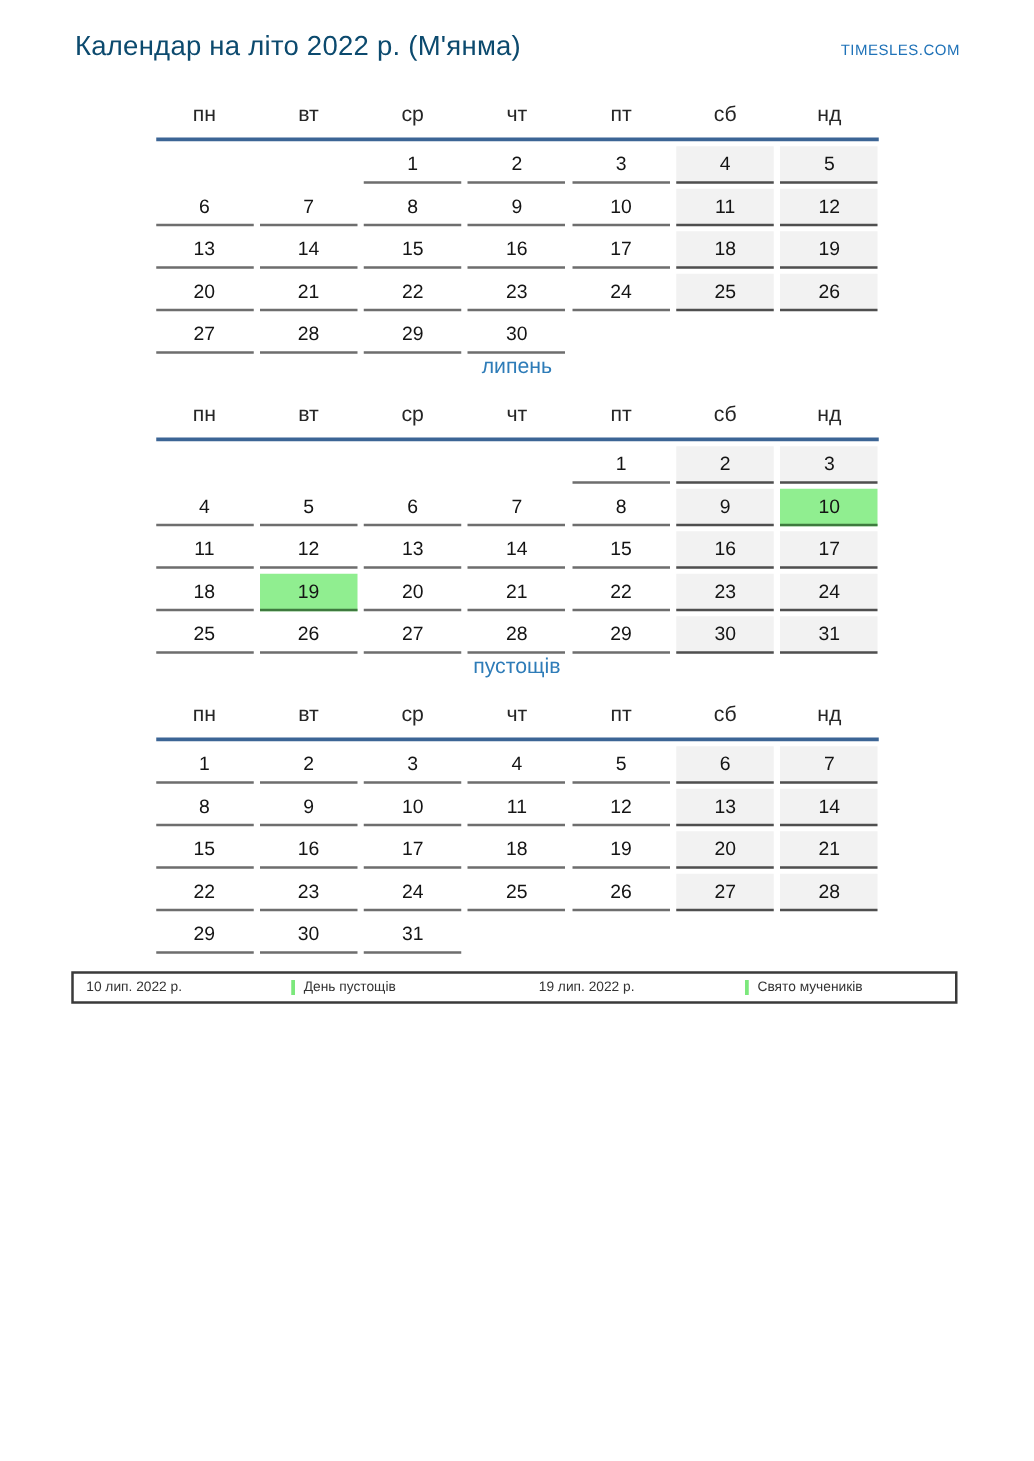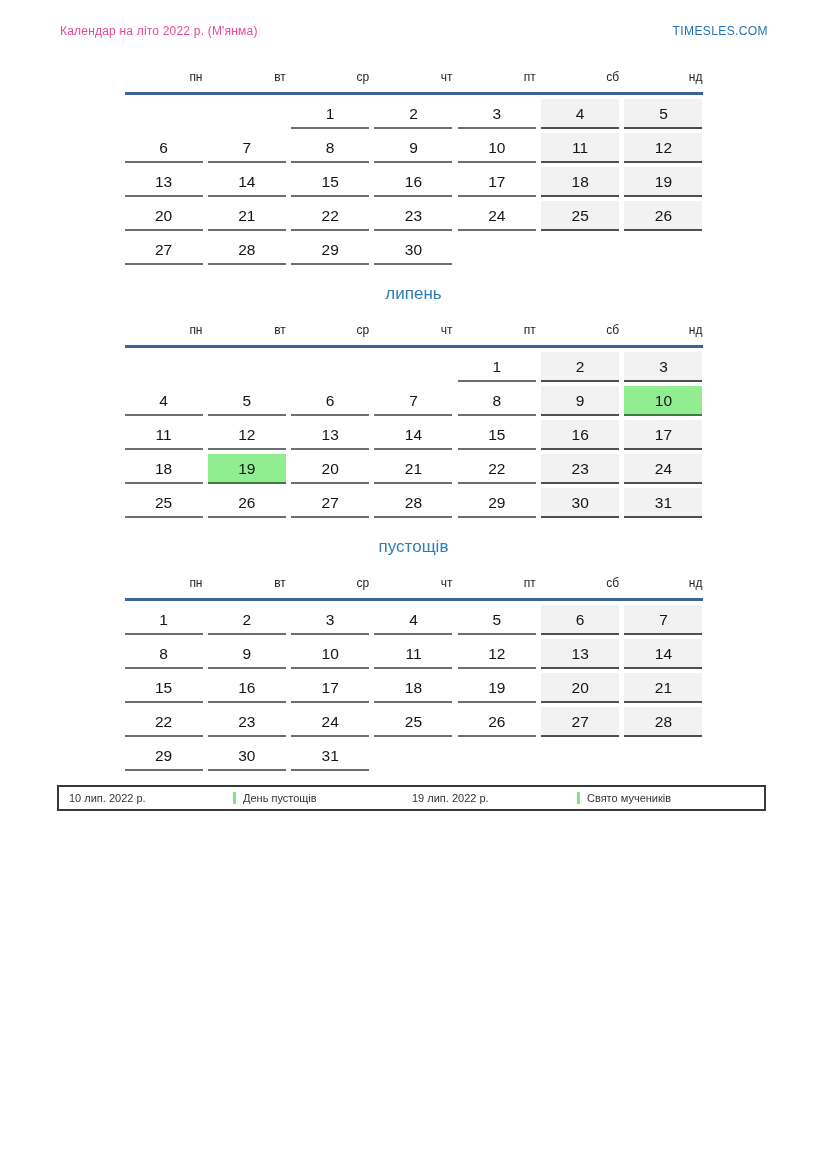--- a/index.html
+++ b/index.html
@@ -15,36 +15,36 @@
     width: 827px; height: 1169px;
     background: #ffffff;
     font-family: "Liberation Sans", sans-serif;
     color: #141414;
     overflow: hidden;
   }
   .page-header {
     display: flex; justify-content: space-between; align-items: baseline;
     padding: 24px 59px 0 60px;
   }
-  .page-title { font-size: 12px; color: #ec4899; letter-spacing: 0.2px; text-align: center; }
+  .page-title { font-size: 22px; color: #0c4a6e; letter-spacing: 0.2px; text-align: center; }
   .brand-link {
     font-size: 12px; color: #1f72b8; text-decoration: none; letter-spacing: 0.4px;
   }
   .months-wrap { width: 578px; margin: 0 auto; }
-  .month { margin-top: 19px; }
+  .month { }
   .month:first-child { margin-top: 24px; }
   .month-title {
     text-align: center; color: var(--accent-blue);
     font-size: 17px; line-height: 20px; margin-bottom: 11px;
   }
   .grid-head { border-bottom: 3px solid var(--header-line); }
   .dow-row { display: flex; justify-content: space-between; padding: 8px 0 8px; }
   .dow {
-    width: 78px; text-align: right;
-    font-size: 12px; color: #262626;
+    width: 78px; text-align: center;
+    font-size: 17px; color: #262626;
   }
   .week-row { display: flex; justify-content: space-between; }
   .cell {
     width: 78px; height: 30px; margin-top: 4px;
     line-height: 29px; text-align: center;
     font-size: 15.5px; color: #141414;
     border-bottom: 2px solid transparent;
   }
   .cell.weekday { border-bottom-color: #6e6e6e; }
   .cell.weekend { background: var(--weekend-bg); border-bottom-color: #4f4f4f; }
@@ -52,21 +52,21 @@
   .cell.empty { background: transparent; border-bottom-color: transparent; }
   .legend {
     margin: 14px 0 0 57px; width: 709px; height: 26px;
     border: 2px solid #3a3a3a;
     display: flex; align-items: center;
     padding-left: 10px;
     font-size: 11px; color: #333333;
   }
   .l-date { display: inline-block; }
   .l-date.first { width: 164px; }
-  .l-date.second { width: 165px; }
+  .l-date.second { width: 165px; margin-left: 19px; }
   .l-event { display: inline-block; margin-left: 7px; }
   .l-event.first { width: 169px; }
   .lmark {
     display: inline-block; width: 3px; height: 12px;
     background: var(--legend-marker-green); flex: 0 0 3px;
   }
 </style>
 </head>
 <body>
 

